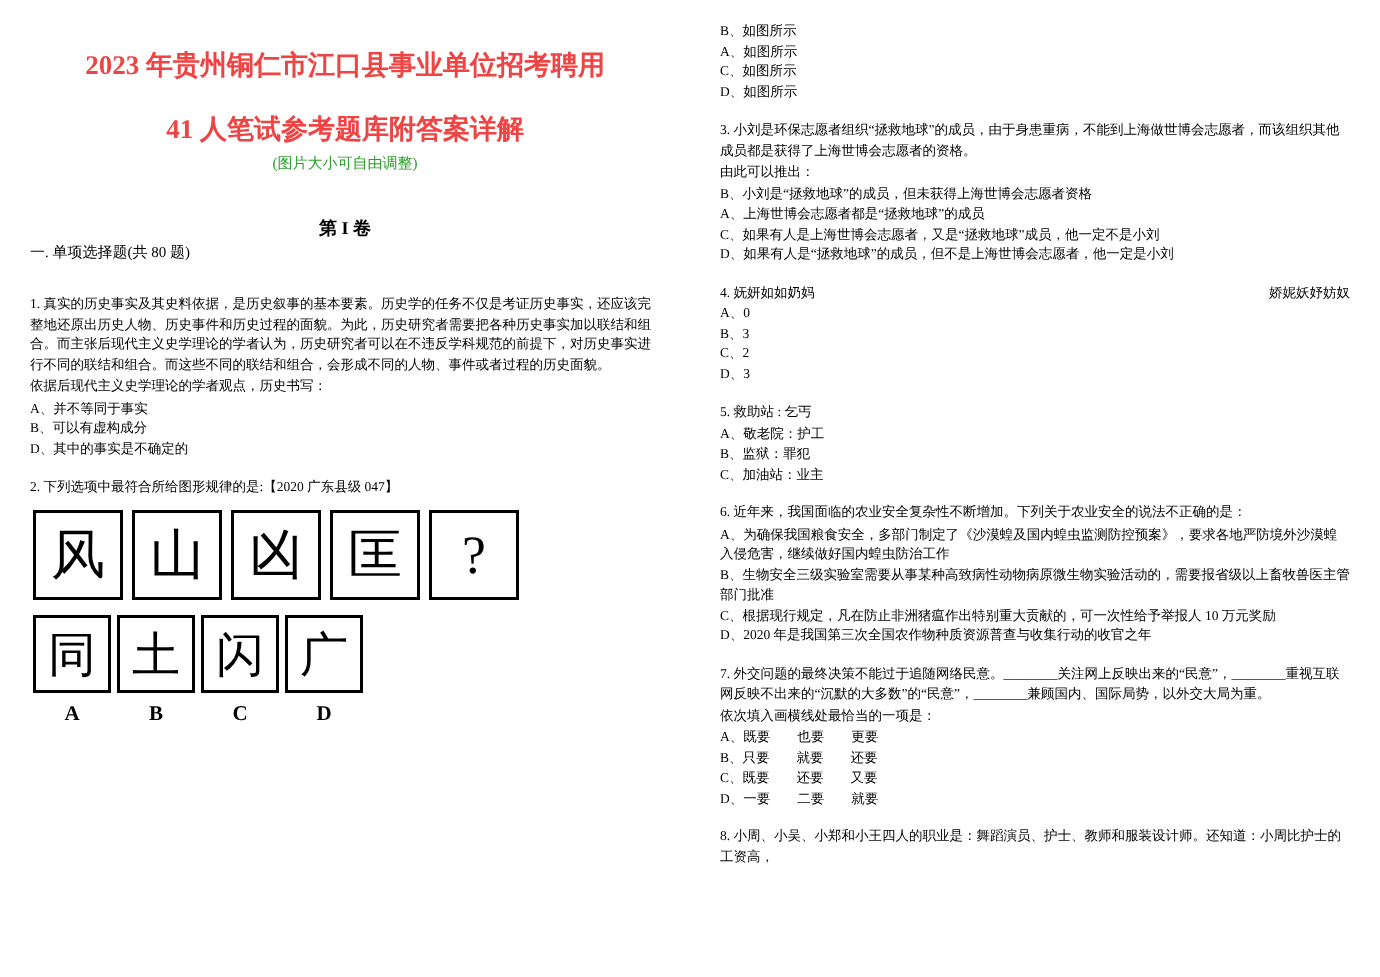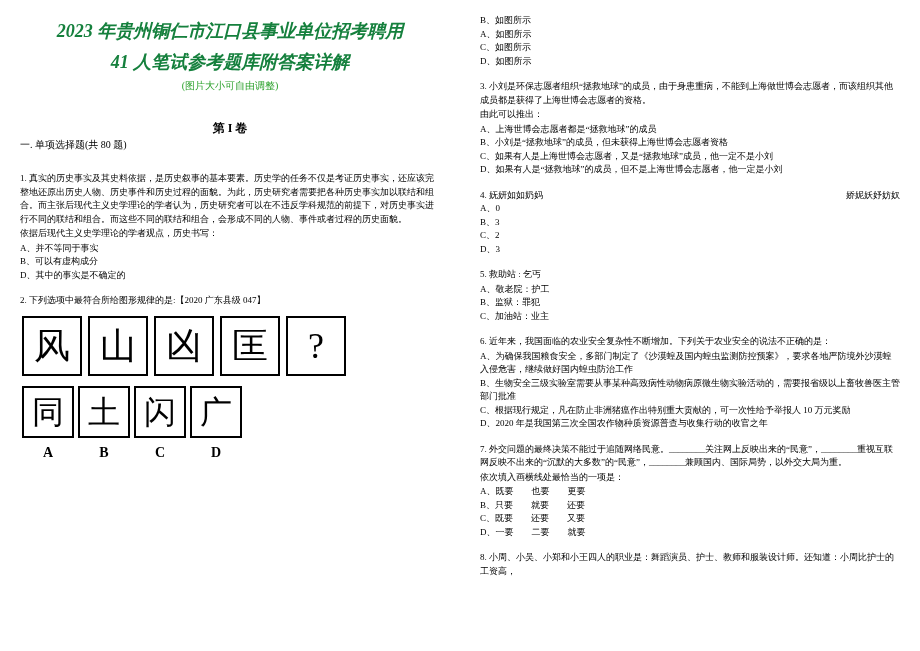--- a/index.html
+++ b/index.html
@@ -12,27 +12,26 @@
       line-height: 1.5;
       color: #000;
       overflow: hidden;
       display: flex;
     }
     .col {
       padding: 14px 20px 0 20px;
       width: 50%;
     }
     .title1 {
-      color: #15803d;
+      color: #ef4444;
       font-weight: bold;
       font-size: 18px;
       font-family: "STXingkai","KaiTi","楷体",serif;
       text-align: center;
-      margin: 4px 0 2px 0;
-      font-style: italic;
+      margin: 16px 0 2px 0;
     }
     .subtitle {
       color: #2aa02a;
       text-align: center;
       font-size: 10px;
       margin-bottom: 26px;
     }
     .juan {
       text-align: center;
       font-weight: bold;
@@ -115,22 +114,22 @@
   <div class="q right-top-opts">
     <span class="opt">B、如图所示</span>
     <span class="opt">A、如图所示</span>
     <span class="opt">C、如图所示</span>
     <span class="opt">D、如图所示</span>
   </div>
 
   <div class="q">
     <div class="q-stem">3. 小刘是环保志愿者组织“拯救地球”的成员，由于身患重病，不能到上海做世博会志愿者，而该组织其他成员都是获得了上海世博会志愿者的资格。</div>
     <div class="q-stem">由此可以推出：</div>
+    <span class="opt">B、小刘是“拯救地球”的成员，但未获得上海世博会志愿者资格</span>
     <span class="opt">A、上海世博会志愿者都是“拯救地球”的成员</span>
-    <span class="opt">B、小刘是“拯救地球”的成员，但未获得上海世博会志愿者资格</span>
     <span class="opt">C、如果有人是上海世博会志愿者，又是“拯救地球”成员，他一定不是小刘</span>
     <span class="opt">D、如果有人是“拯救地球”的成员，但不是上海世博会志愿者，他一定是小刘</span>
   </div>
 
   <div class="q">
     <div class="row4">
       <span>4. 妩妍如如奶妈</span>
       <span>娇妮妖妤妨奴</span>
     </div>
     <span class="opt">A、0</span>

